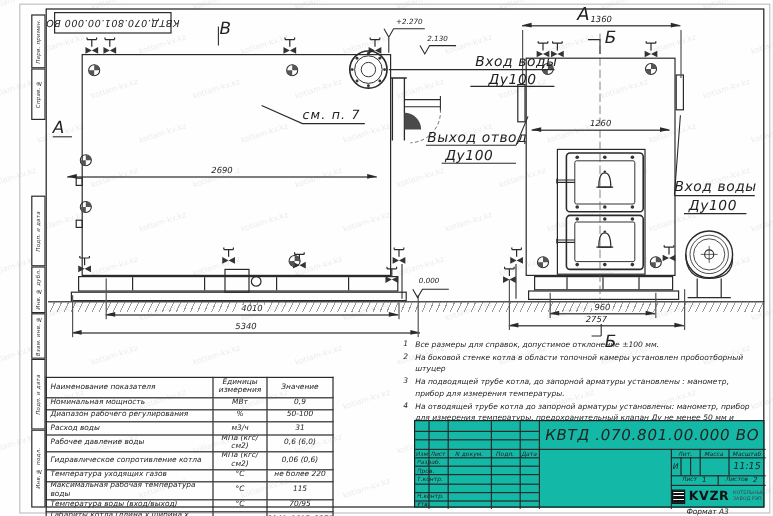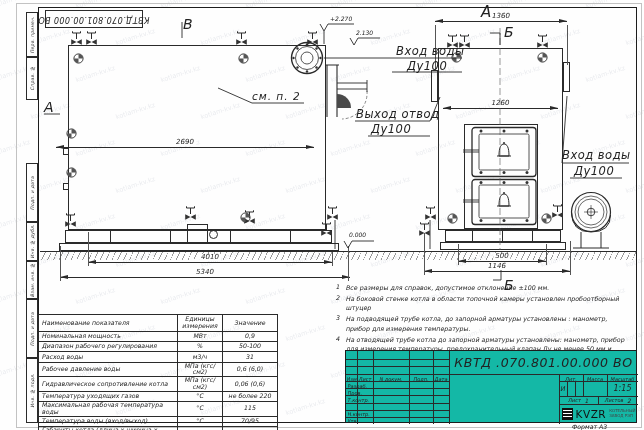--- a/index.html
+++ b/index.html
@@ -67,21 +67,21 @@
   
   .tb{ position:absolute; left:345px; top:350px; width:292px; height:73px; border:1.4px solid #1d1d1d; background:#14b8a6;}
   .tb .hl{ position:absolute; border-top:0.8px solid #2a2a2a; }
   .tb .vl{ position:absolute; border-left:0.8px solid #2a2a2a; }
   .tb .lab{ position:absolute; font-size:5px; font-style:italic; white-space:nowrap; overflow:hidden; }
   .tb .cell{ position:absolute; display:flex; align-items:center; justify-content:center; font-style:italic; }
   #docnum{ left:103px; top:0; width:189px; height:23px; font-size:12.5px; letter-spacing:.6px; }
   #tb-name{ left:103px; top:23px; width:110px; height:50px; flex-direction:column; font-size:6.8px; text-align:center; line-height:1.5; }
   #logo-cell{ left:213px; top:53px; width:79px; height:20px; gap:3px; }
   .logo-mark{ width:11px; height:12px; background:repeating-linear-gradient(0deg,#111 0 2.2px,#fff 2.2px 3.1px); border:1px solid #111;}
-  .logo-kvzr{ font-weight:normal; font-size:10.5px; font-style:normal; letter-spacing:.5px; color:#111;text-align:center;}
+  .logo-kvzr{ font-weight:bold; font-size:10.5px; font-style:normal; letter-spacing:.5px; color:#111;text-align:center;}
   .logo-sub{ display:flex; flex-direction:column; font-size:4px; color:#444; line-height:1.2; font-style:normal;}
   #fmt{ position:absolute; left:572px; top:423px; font-size:6.2px; font-style:italic; }
 </style>
 </head>
 <body>
 
 <div class="sheet">
 
   <div id="wm-layer">
       <span class="wm" style="left: -10px; top: -4px;">kotlam-kv.kz</span>
@@ -261,26 +261,26 @@
       <span class="dlbl">1360</span>
     </div>
   <div class="dim" style="left:443px;top:108px;width:115px">
       <i class="ah l"></i>
       <i class="ah r"></i>
       <span class="dlbl">1260</span>
     </div>
   <div class="dim" style="left:458px;top:261px;width:88px">
       <i class="ah l"></i>
       <i class="ah r"></i>
-      <span class="dlbl">500</span>
+      <span class="dlbl">960</span>
     </div>
   <div class="dim" style="left:424px;top:271px;width:146px">
       <i class="ah l"></i>
       <i class="ah r"></i>
-      <span class="dlbl">1146</span>
+      <span class="dlbl">2757</span>
     </div>
   <div class="ext" style="left:435px;top:25px;height:45px"></div>
   <div class="ext" style="left:567px;top:25px;height:40px"></div>
   <div class="ext" style="left:458px;top:244px;height:21px"></div>
   <div class="ext" style="left:546px;top:244px;height:21px"></div>
   <div class="ext" style="left:424px;top:233px;height:42px"></div>
   <div class="ext" style="left:570px;top:241px;height:34px"></div>
 
   <svg class="glyph" style="left:70px;top:30px" width="13" height="15">
       <path d="M2.5,3 H10.5 M2.5,3 V1.3 M10.5,3 V1.3 M6.5,3 V9" stroke="#2a2a2a" stroke-width="1" fill="none"></path>
@@ -475,21 +475,21 @@
       <path d="M335,220 V249 M430,220 V249"></path>
     </g>
     <path d="M500,28 V250" stroke="#555" stroke-width="0.6" stroke-dasharray="7,3"></path>
   </svg>
 
   <div class="txt t14" style="left:183px;top:16px">В</div>
   <div class="txt t14" style="left:44px;top:99px">А</div>
   <div class="txt t15" style="left:481px;top:3px">А</div>
   <div class="txt t14" style="left:504px;top:24px">Б</div>
   <div class="txt t14" style="left:504px;top:277px">Б</div>
-  <div class="txt t10" style="left:252px;top:90px">см. п. 2</div>
+  <div class="txt t10" style="left:252px;top:90px">см. п. 7</div>
 
   <div class="txt t11" style="left:396px;top:44px">Вход воды</div>
   <div class="txt t11" style="left:407px;top:59px">Ду100</div>
   <div class="txt t11" style="left:356px;top:107px">Выход отвод</div>
   <div class="txt t11" style="left:371px;top:122px">Ду100</div>
   <div class="txt t11" style="left:562px;top:148px">Вход воды</div>
   <div class="txt t11" style="left:574px;top:164px">Ду100</div>
 
   <div class="txt t6" style="left:330px;top:15px">+2.270</div>
   <div class="txt t6" style="left:356px;top:29px">2.130</div>
@@ -615,21 +615,21 @@
     <span class="lab" style="left:1.5px;top:60.2px;width:25px">Н.контр.</span>
     <span class="lab" style="left:1.5px;top:67.3px;width:25px">Утв.</span>
 
     <div class="cell" id="docnum">КВТД .070.801.00.000 ВО</div>
 
     <span class="lab" style="left:213px;top:24.5px;width:24px;text-align:center">Лит.</span>
     <span class="lab" style="left:237px;top:24.5px;width:24px;text-align:center">Масса</span>
     <span class="lab" style="left:261px;top:24.5px;width:31px;text-align:center">Масштаб</span>
     <div class="cell" style="left:213px;top:30px;width:8px;height:15px;font-size:6.5px">И</div>
     <div class="cell" style="left:237px;top:30px;width:24px;height:15px;font-size:6.5px"></div>
-    <div class="cell" style="left:261px;top:30px;width:31px;height:15px;font-size:8px">1:15</div>
+    <div class="cell" style="left:261px;top:30px;width:31px;height:15px;font-size:8px">11:15</div>
 
     <div class="cell" style="left:213px;top:45px;width:39px;height:8px;gap:4px;font-size:5px">
       <span>Лист</span>
         <span style="font-size:6px">1</span>
     </div>
     <div class="cell" style="left:252px;top:45px;width:40px;height:8px;gap:4px;font-size:5px">
       <span>Листов</span>
         <span style="font-size:6px">2</span>
     </div>
 

